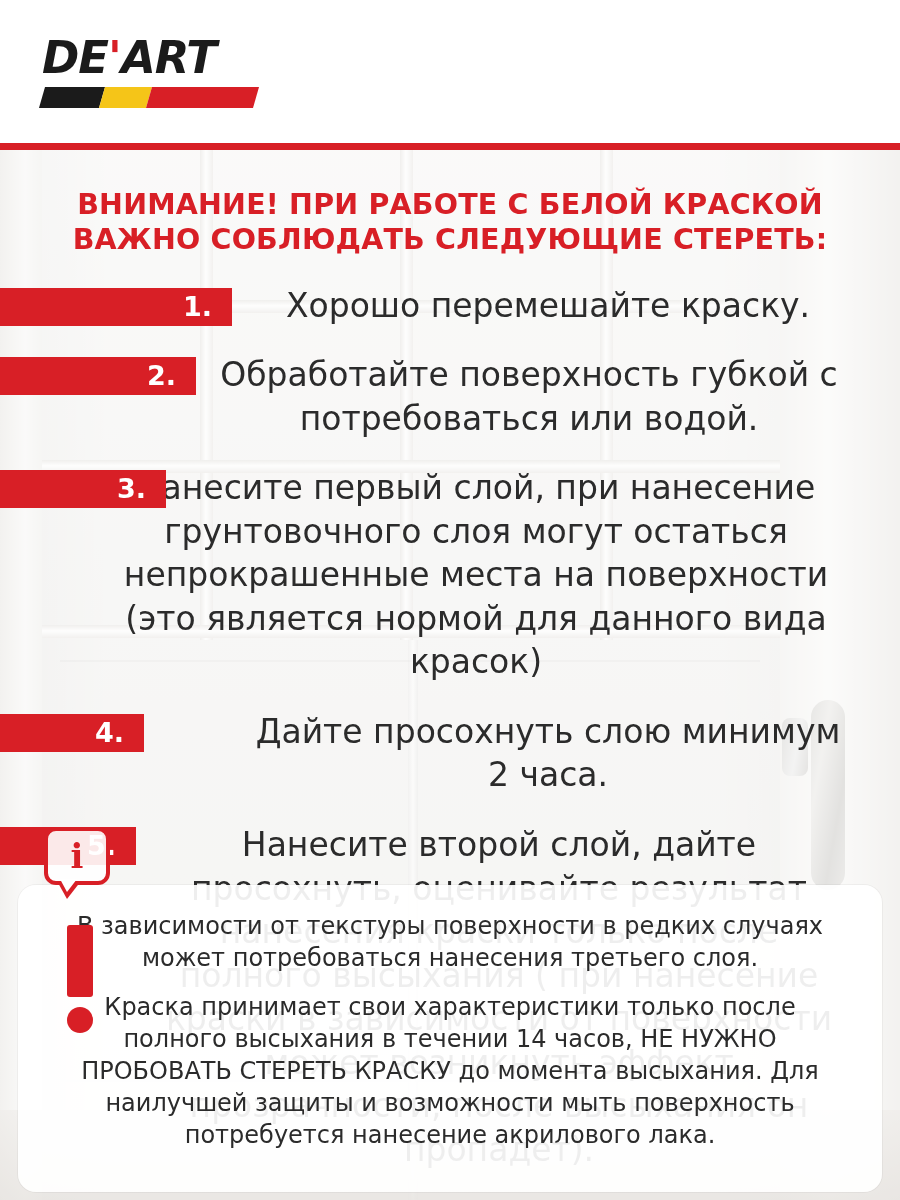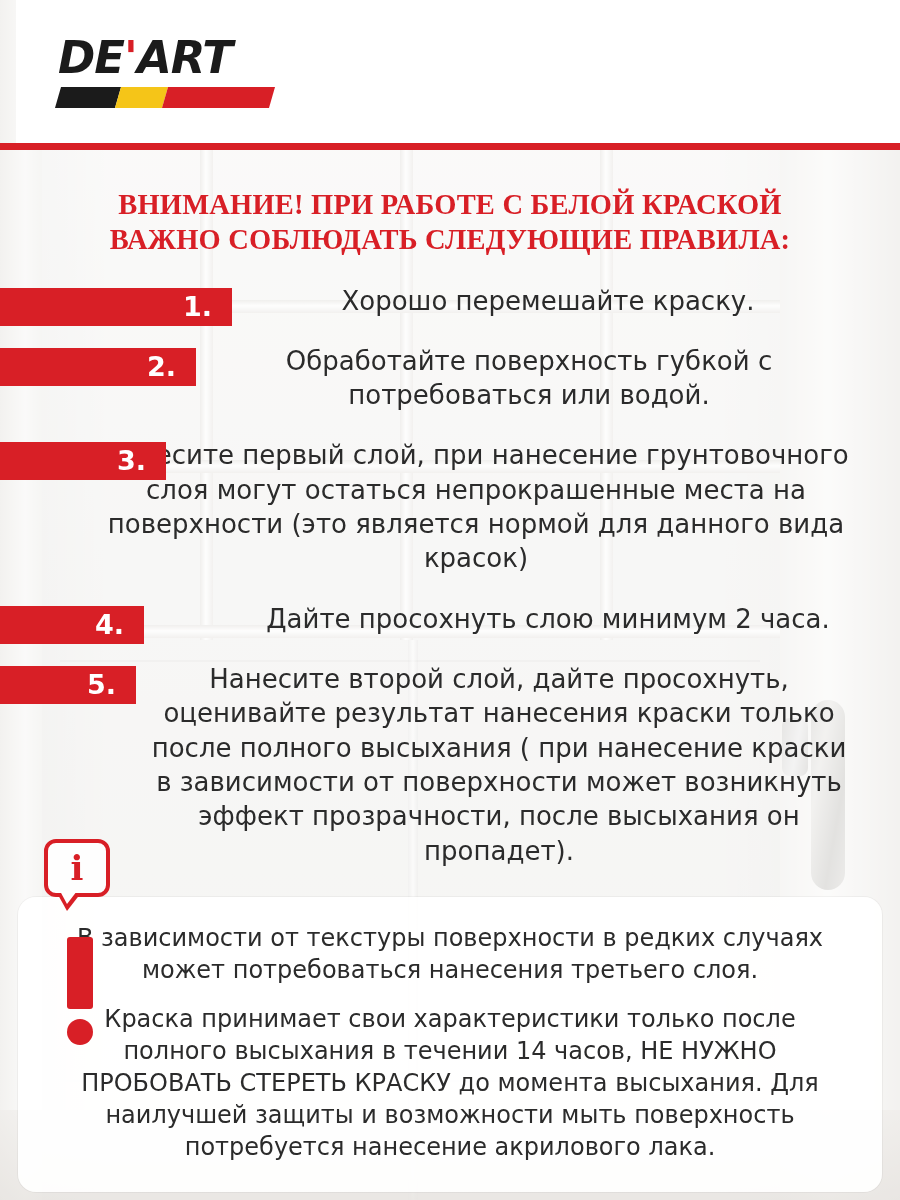--- a/index.html
+++ b/index.html
@@ -99,21 +99,21 @@
   
   .scrim {
     position: absolute;
     inset: 0;
     background: rgba(255,255,255,0.62);
   }
 
   
   .header {
     position: absolute;
-    left: 16px; right: 0; top: 0;
+    left: 0; right: 0; top: 0;
     height: 143px;
     background: #ffffff;
     display: flex;
     align-items: center;
   }
   .logo {
     margin-left: 42px;
     width: 224px;
   }
   .logo-word {
@@ -165,21 +165,20 @@
   }
 
   .warning {
     margin: 38px 42px 0 42px;
     text-align: center;
     color: #d81f26;
     font-weight: bold;
     font-size: 28.5px;
     line-height: 1.22;
     letter-spacing: 0.2px;
-    font-family: Liberation Serif, serif;
   }
 
   .steps {
     margin-top: 26px;
   }
   .step {
     position: relative;
     margin-bottom: 26px;
   }
   .step .tab {
@@ -211,21 +210,21 @@
   }
   .step.s2 .num { width: 186px; }
   .step.s3 .num { width: 156px; }
   .step.s4 .num { width: 134px; }
   .step.s5 .num { width: 126px; }
 
   .step .text {
     margin: 0 48px 0 0;
     padding-left: 244px;
     color: #2b2b2b;
-    font-size: 26px;
+    font-size: 33px;
     line-height: 1.32;
     text-align: center;
   }
   .step.s2 .text { padding-left: 206px; }
   .step.s3 .text { padding-left: 100px; }
   .step.s4 .text { }
   .step.s5 .text { padding-left: 146px; }
 
   
   .note-wrap {
@@ -240,21 +239,21 @@
     padding: 26px 34px 24px 34px;
     box-shadow: 0 0 0 1px rgba(0,0,0,0.04);
   }
   .note-p {
     text-align: center;
     color: #2b2b2b;
     font-size: 24px;
     line-height: 1.33;
     margin: 0 0 18px 0;
   }
-  .note-p:last-child { margin-bottom: 4px; }
+  .note-p:last-child { margin-bottom: 16px; }
 
   .info-badge {
     position: absolute;
     left: 26px;
     top: -58px;
     width: 78px;
     height: 70px;
   }
   .info-badge .bubble {
     width: 66px;
@@ -346,21 +345,21 @@
         <span class="b3"></span>
       </div>
     </div>
   </div>
   <div class="header-rule"></div>
 
   <div class="content">
 
     <div class="warning">
       <div>ВНИМАНИЕ! ПРИ РАБОТЕ С БЕЛОЙ КРАСКОЙ</div>
-      <div>ВАЖНО СОБЛЮДАТЬ СЛЕДУЮЩИЕ ПРАВИЛА:</div>
+      <div>ВАЖНО СОБЛЮДАТЬ СЛЕДУЮЩИЕ СТЕРЕТЬ:</div>
     </div>
 
     <div class="steps">
 
       <div class="step s1">
         <div class="tab"></div>
         <div class="num">1.</div>
         <div class="text">Хорошо перемешайте краску.</div>
       </div>
 

